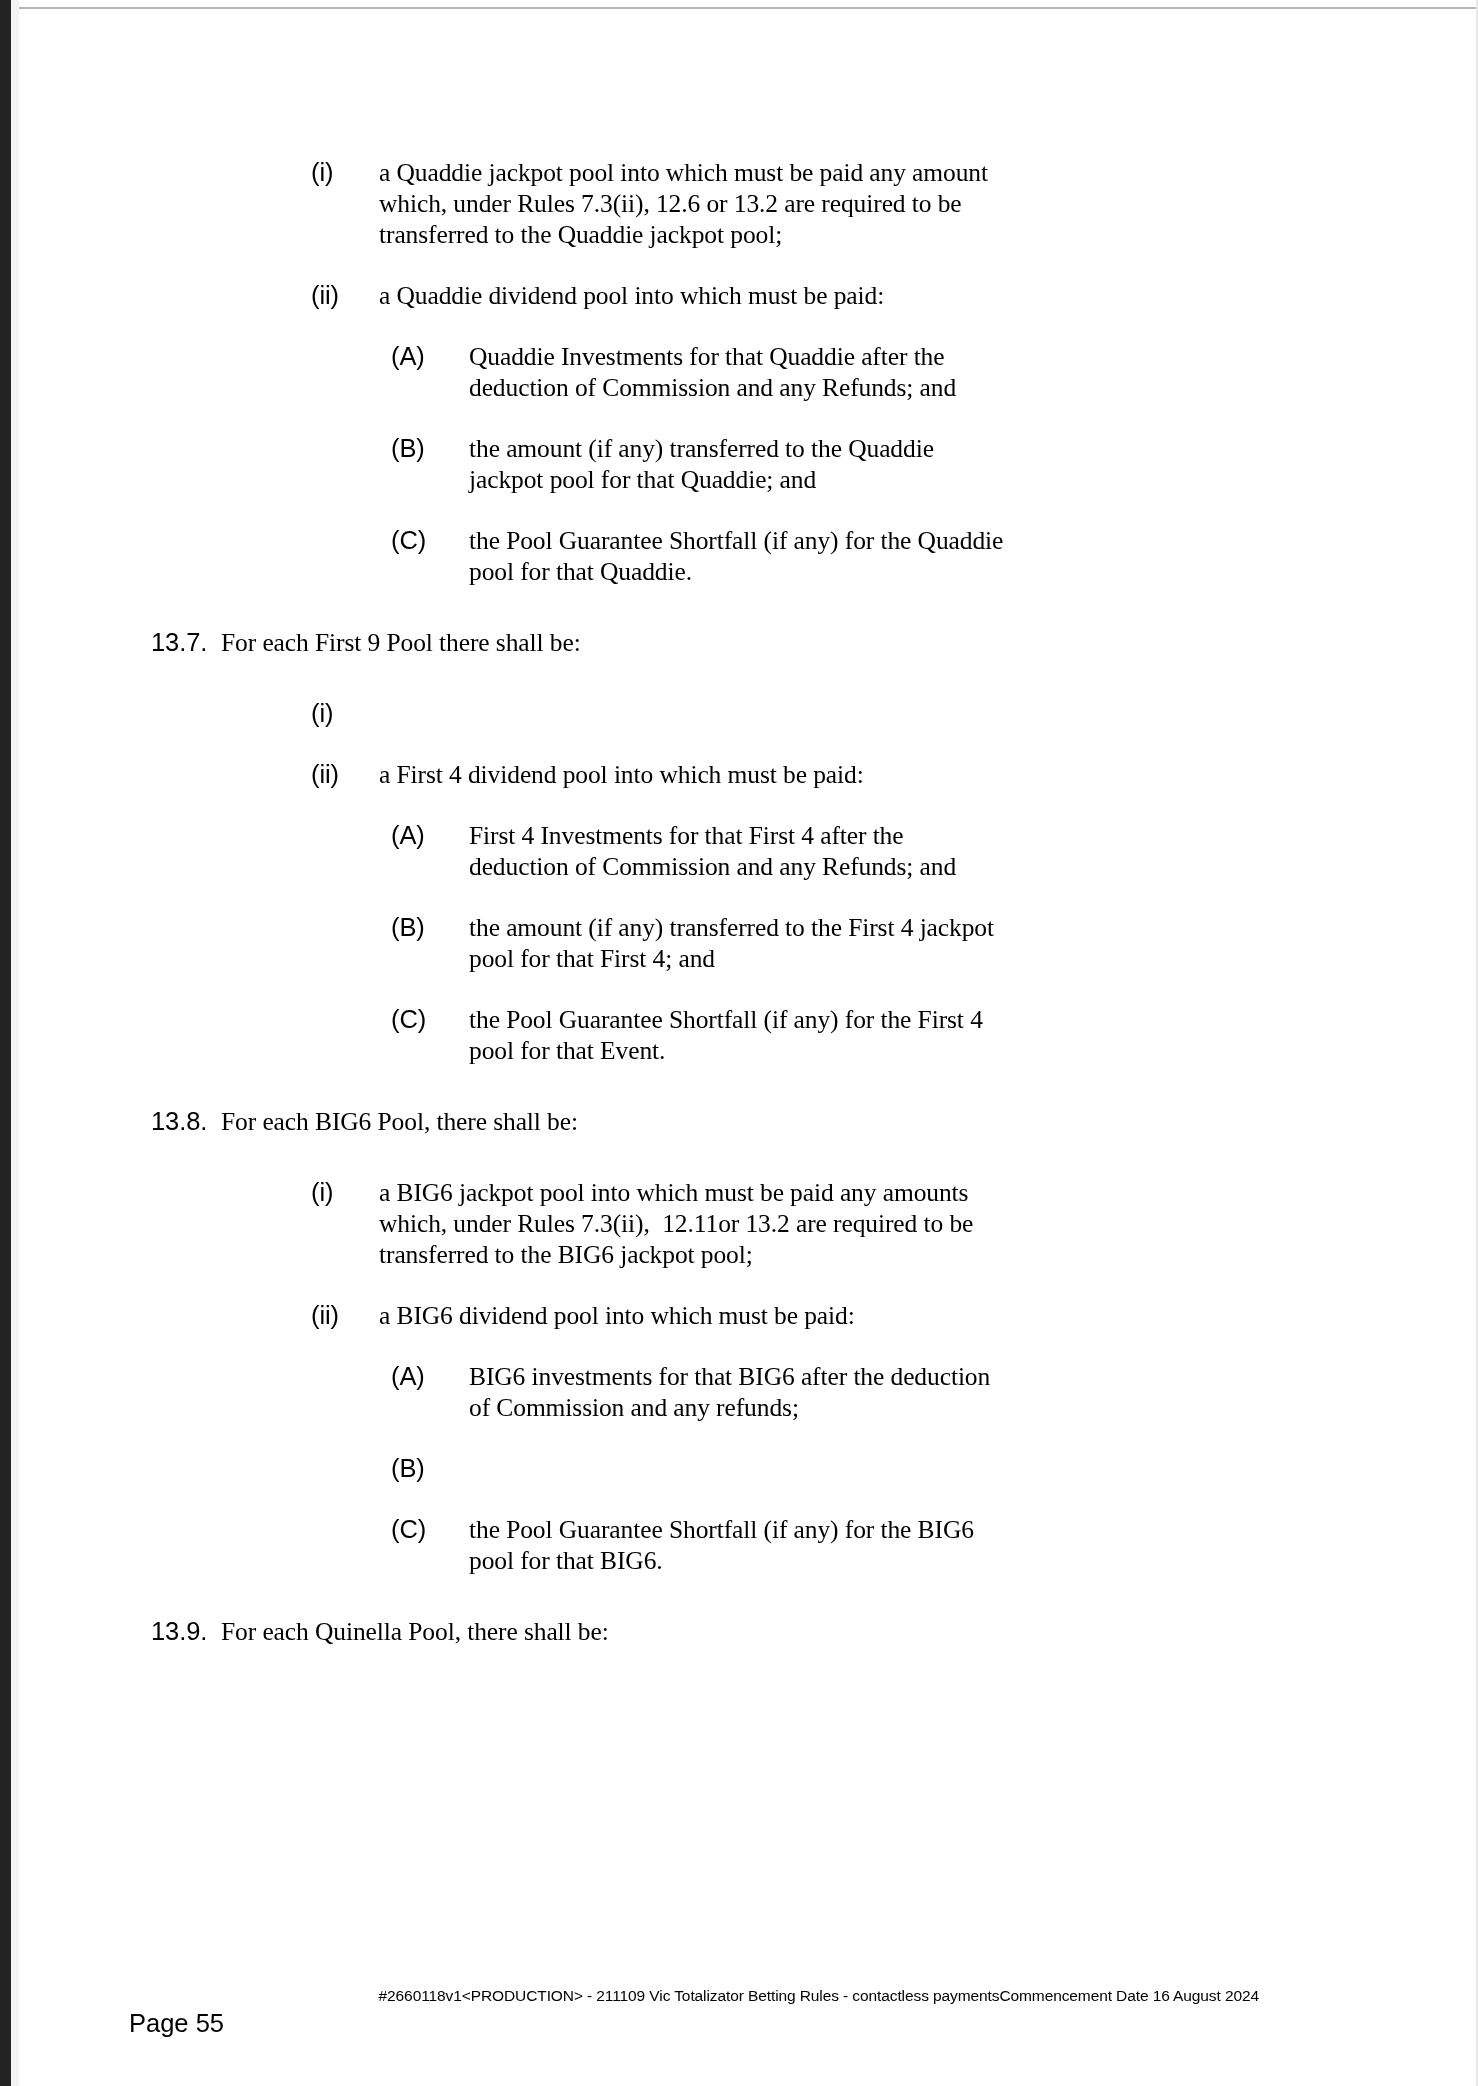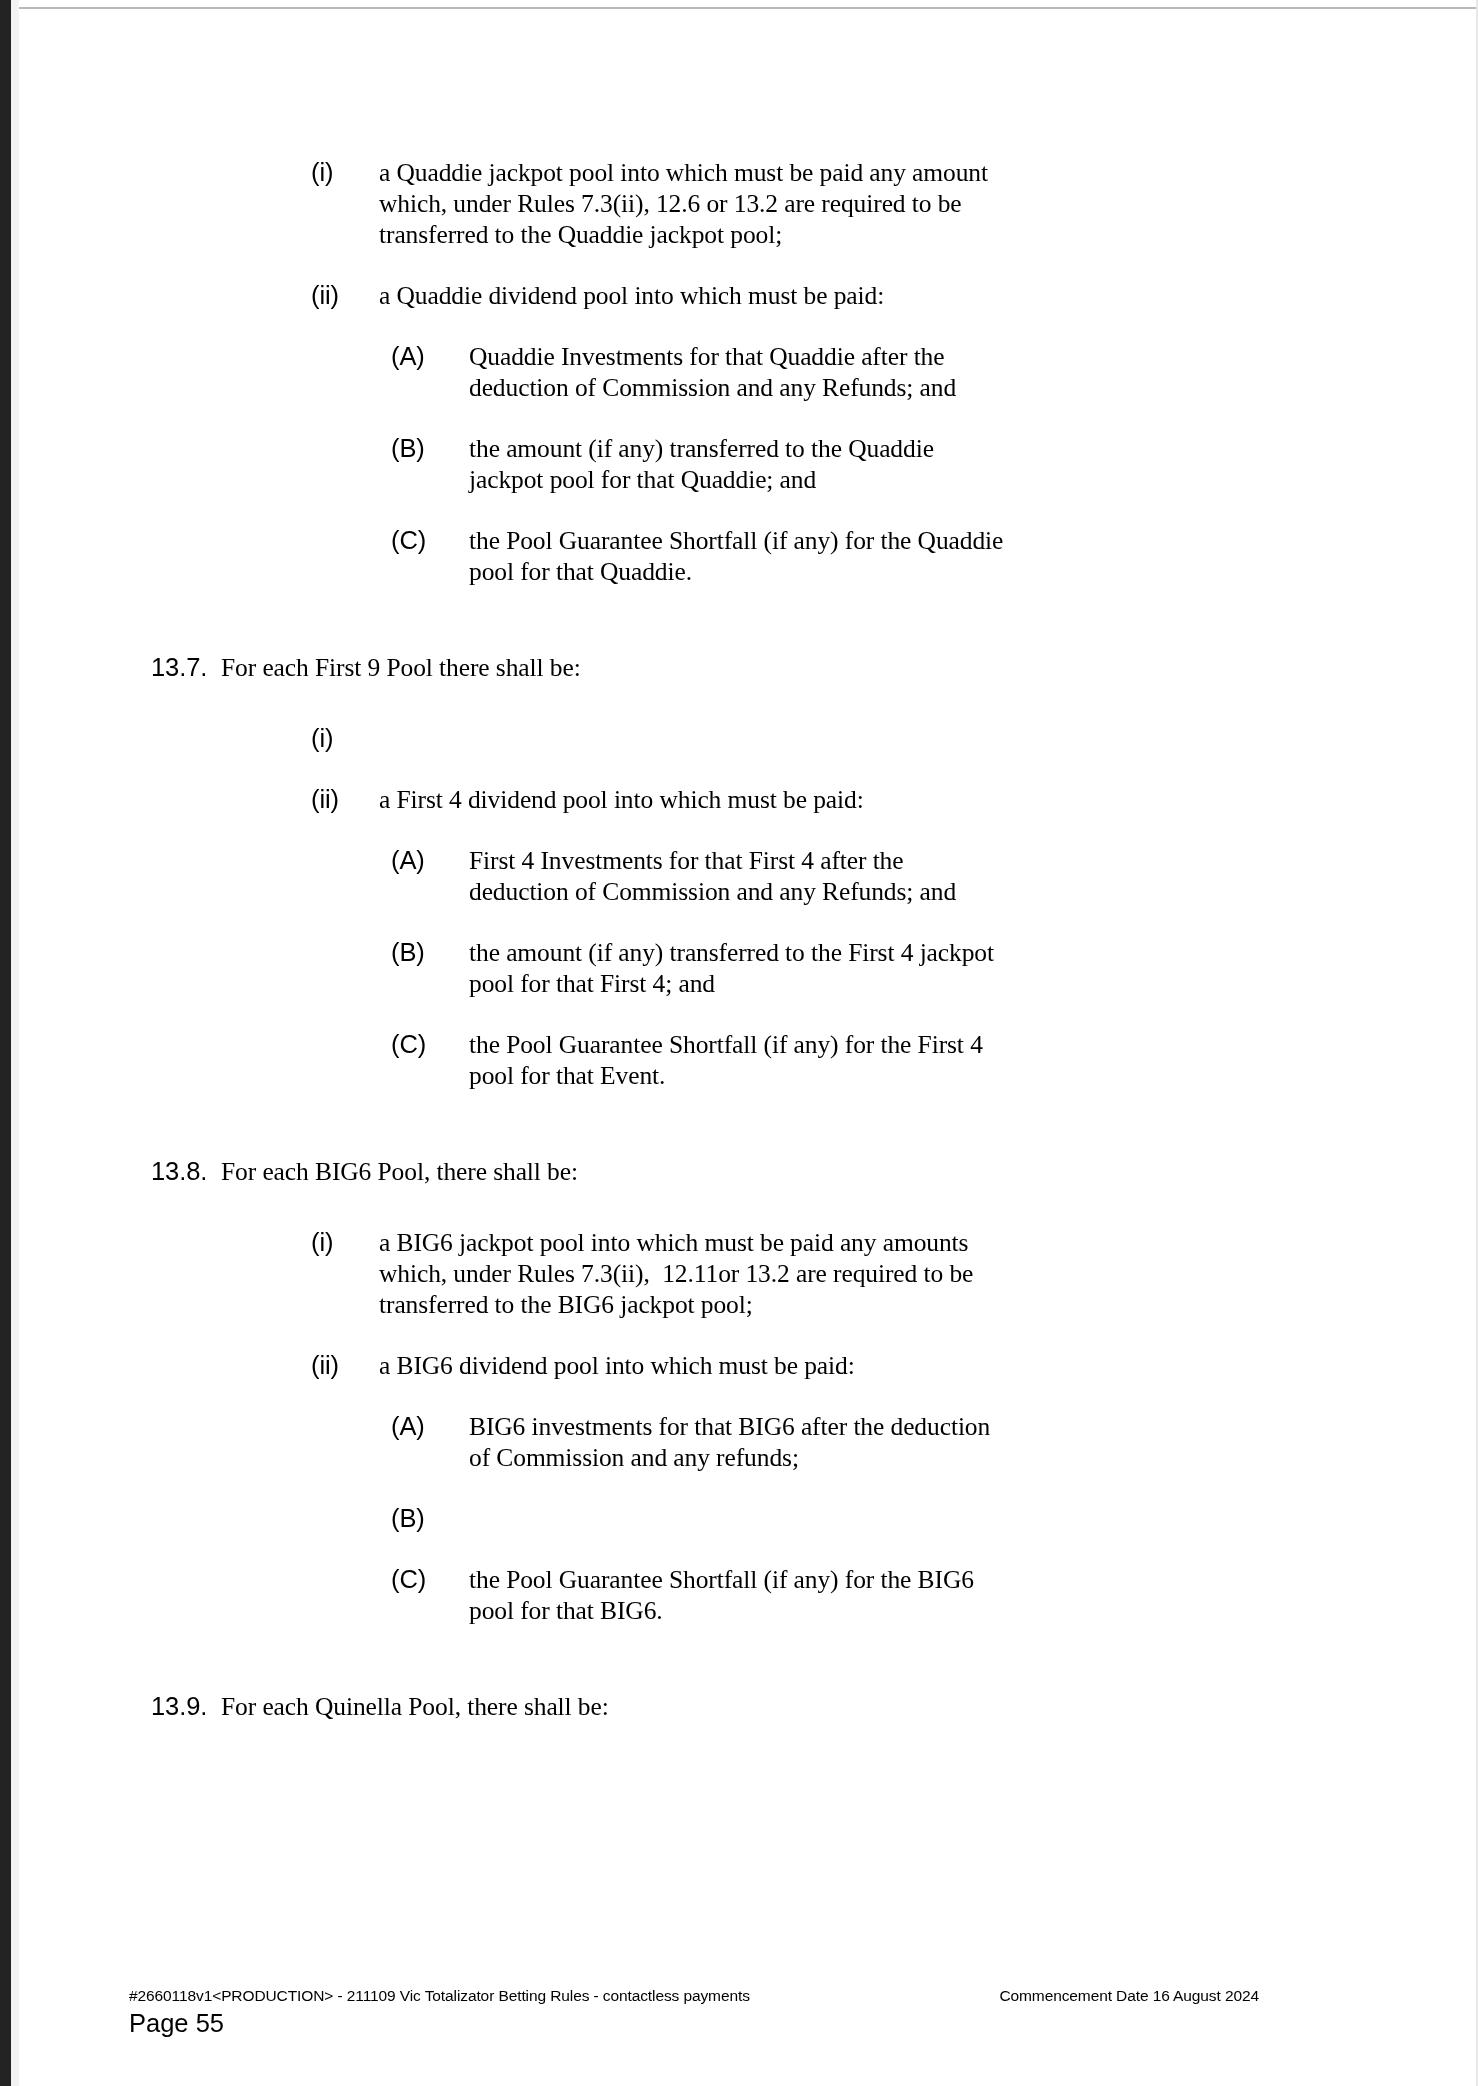--- a/index.html
+++ b/index.html
@@ -74,21 +74,20 @@
     font-size: 25.5px;
     line-height: 31px;
     letter-spacing: -0.1px;
   }
 
   
   .lvl1 {
     margin-left: 132px;
     width: 1150px;
     display: flex;
-    margin-top: 25px;
   }
   .lvl1 .num {
     width: 70px;
     flex: 0 0 70px;
   }
   .lvl1 .txt {
     flex: 1 1 auto;
   }
 
   
@@ -130,21 +129,21 @@
     bottom: 0;
     width: 1457px;
     height: 120px;
   }
   .footer-line {
     position: absolute;
     left: 110px;
     top: 22px;
     width: 1230px;
     display: flex;
-    justify-content: space-between;
+    justify-content: flex-end;
     font-size: 15.5px;
     line-height: 20px;
     letter-spacing: -0.1px;
   }
   .footer-doc  { white-space: nowrap; }
   .footer-date { white-space: nowrap; margin-right: 100px; }
   .footer-page {
     position: absolute;
     left: 110px;
     top: 44px;

